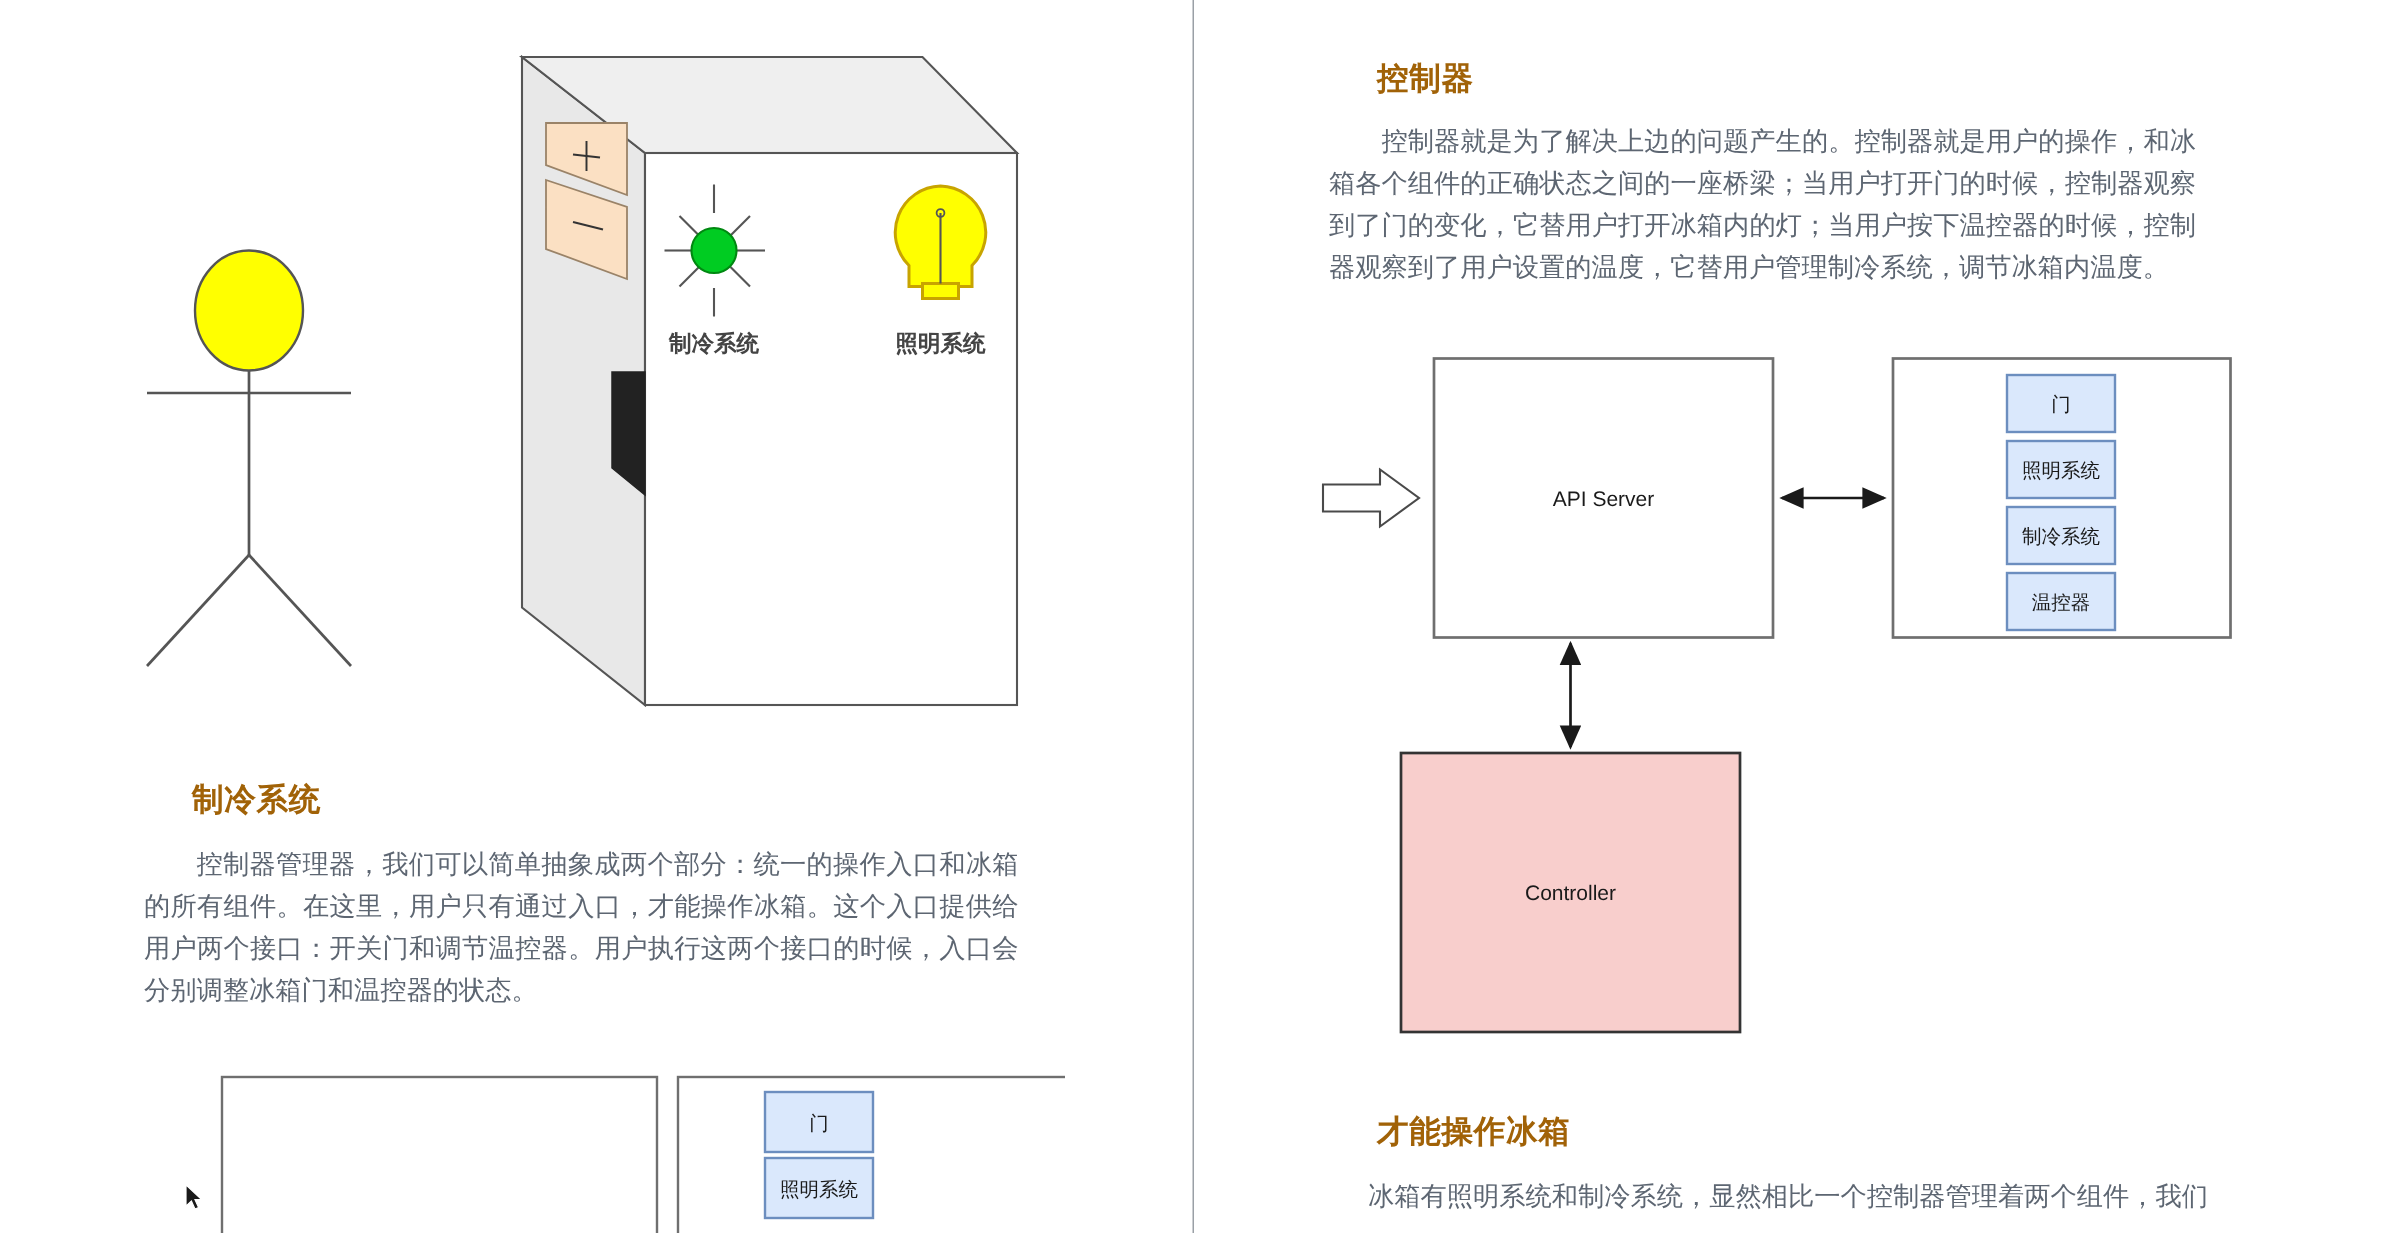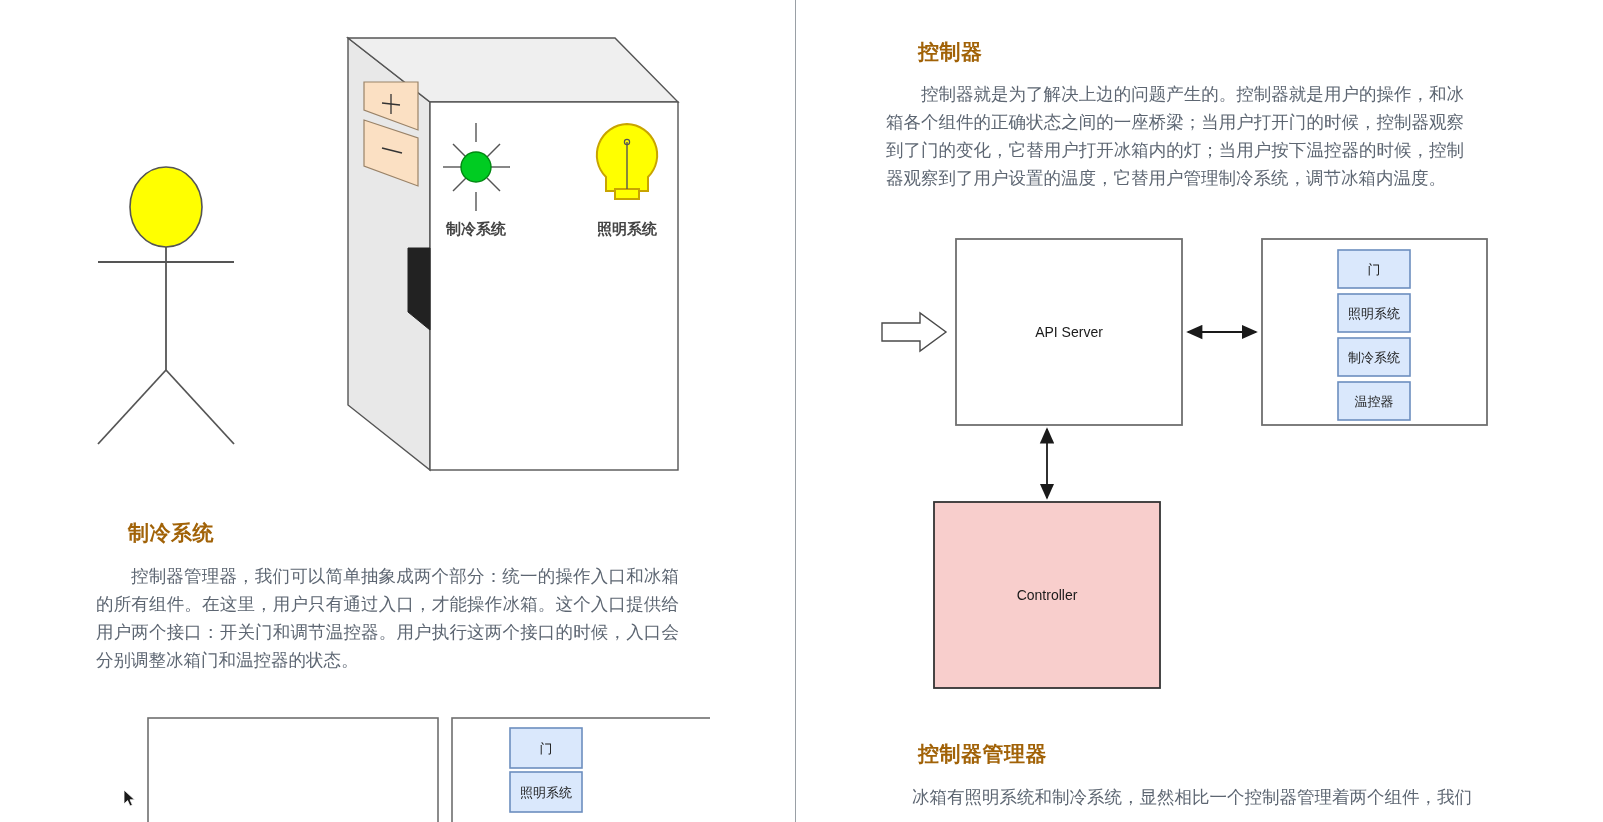--- a/index.html
+++ b/index.html
@@ -178,16 +178,16 @@
       <rect x="468" y="154" width="72" height="38" fill="#dae8fc" stroke="#6c8ebf" stroke-width="1.6"></rect>
       <text x="504" y="178" text-anchor="middle" font-size="13" fill="#1a1a1a" font-family="'Liberation Sans', sans-serif">温控器</text>
 
       <line x1="177" y1="201" x2="177" y2="270" stroke="#1a1a1a" stroke-width="1.8" marker-start="url(#arrStart)" marker-end="url(#arrEnd)"></line>
 
       <rect x="64" y="274" width="226" height="186" fill="#f8cecc" stroke="#333333" stroke-width="1.8"></rect>
       <text x="177" y="372" text-anchor="middle" font-size="14" fill="#1a1a1a" font-family="'Liberation Sans', sans-serif">Controller</text>
     </svg>
   </div>
 
-  <div class="h2" id="h-ctrl-mgr">控制器管理器</div>
+  <div class="h2" id="h-ctrl-mgr">才能操作冰箱</div>
   <div class="para" id="p-ctrl-mgr">冰箱有照明系统和制冷系统，显然相比一个控制器管理着两个组件，我们替每个</div>
 
 </div>
 
 </body></html>

